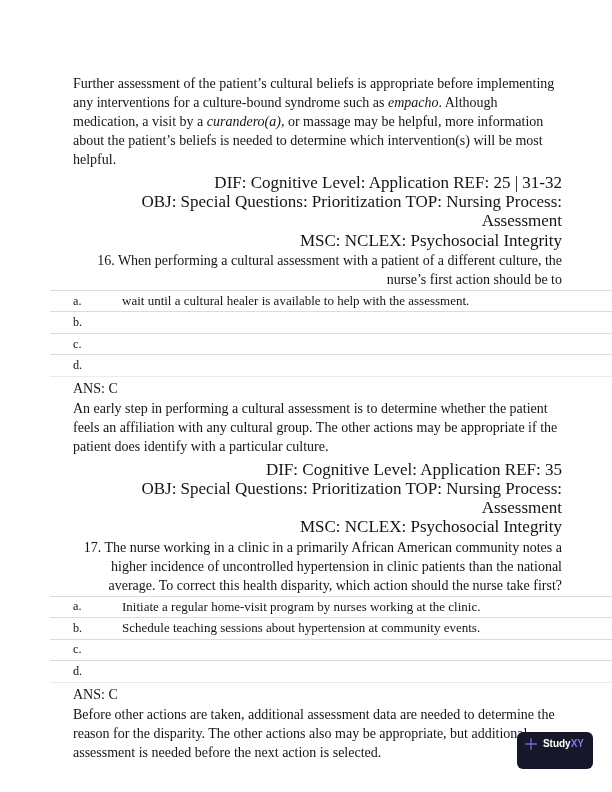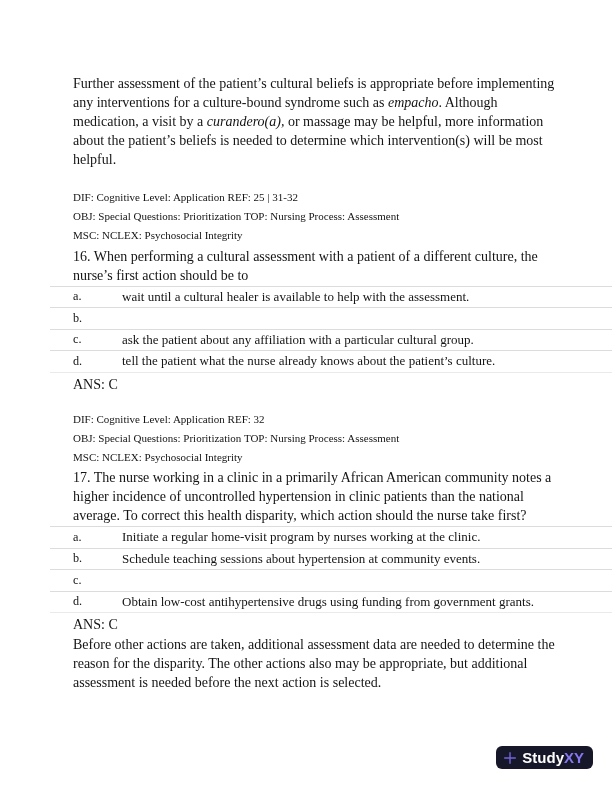--- a/index.html
+++ b/index.html
@@ -19,28 +19,30 @@
     top: 74px;
     width: 489px;
   }
   p { margin: 0; }
   .body-text {
     font-size: 14px;
     line-height: 19px;
   }
   .italic { font-style: italic; }
   .meta-block {
-    margin-top: 19px;
-    font-size: 11px;
+    margin-top: 4px;
+    font-size: 17px;
     line-height: 19.2px;
+    text-align: right;
   }
   .question-text {
     margin-top: 1px;
     font-size: 14px;
     line-height: 19px;
+    text-align: right;
   }
   .opts {
     margin-top: 1px;
     margin-left: -23px;
     width: 562px;
   }
   .opt-row {
     display: flex;
     align-items: center;
     height: 20.5px;
@@ -66,26 +68,26 @@
   }
   .rationale { margin-top: 4px; }
   .brand-badge {
     position: absolute;
     right: 19px;
     bottom: 23px;
     height: 23px;
     display: flex;
     align-items: center;
     gap: 5px;
-    padding: 0 9px 0 7px;
+    padding: 0 9px 14px 7px;
     background: #17172a;
     border-radius: 6px;
     font-family: "Liberation Sans", sans-serif;
     font-weight: 700;
-    font-size: 15px;
+    font-size: 10px;
     cursor: pointer;
   }
   .brand-study { color: #ffffff; }
   .brand-xy { color: #8577f0; }
   .plus-icon { display: block; }
 </style>
 </head>
 <body>
 
 <div class="page">
@@ -104,54 +106,52 @@
     <div class="opts">
       <div class="opt-row">
         <span class="opt-letter">a.</span>
         <span class="opt-text">wait until a cultural healer is available to help with the assessment.</span>
       </div>
       <div class="opt-row">
         <span class="opt-letter">b.</span>
       </div>
       <div class="opt-row">
         <span class="opt-letter">c.</span>
-        <span class="opt-text">ask the patient about any affiliation with a particular cultural group.</span>
       </div>
       <div class="opt-row">
         <span class="opt-letter">d.</span>
-        <span class="opt-text">tell the patient what the nurse already knows about the patient’s culture.</span>
       </div>
     </div>
 
     <p class="ans-line">ANS: C</p>
 
+    <p class="body-text rationale">An early step in performing a cultural assessment is to determine whether the patient feels an affiliation with any cultural group. The other actions may be appropriate if the patient does identify with a particular culture.</p>
 
     <div class="meta-block">
-      <div>DIF: Cognitive Level: Application REF: 32</div>
+      <div>DIF: Cognitive Level: Application REF: 35</div>
       <div>OBJ: Special Questions: Prioritization TOP: Nursing Process: Assessment</div>
       <div>MSC: NCLEX: Psychosocial Integrity</div>
     </div>
 
     <p class="question-text">17. The nurse working in a clinic in a primarily African American community notes a higher incidence of uncontrolled hypertension in clinic patients than the national average. To correct this health disparity, which action should the nurse take first?</p>
 
     <div class="opts">
       <div class="opt-row">
         <span class="opt-letter">a.</span>
         <span class="opt-text">Initiate a regular home-visit program by nurses working at the clinic.</span>
       </div>
       <div class="opt-row">
         <span class="opt-letter">b.</span>
         <span class="opt-text">Schedule teaching sessions about hypertension at community events.</span>
       </div>
       <div class="opt-row">
         <span class="opt-letter">c.</span>
       </div>
       <div class="opt-row">
         <span class="opt-letter">d.</span>
-        <span class="opt-text">Obtain low-cost antihypertensive drugs using funding from government grants.</span>
       </div>
     </div>
 
     <p class="ans-line">ANS: C</p>
 
     <p class="body-text rationale">Before other actions are taken, additional assessment data are needed to determine the reason for the disparity. The other actions also may be appropriate, but additional assessment is needed before the next action is selected.</p>
 
   </div>
 
   <div class="brand-badge">

